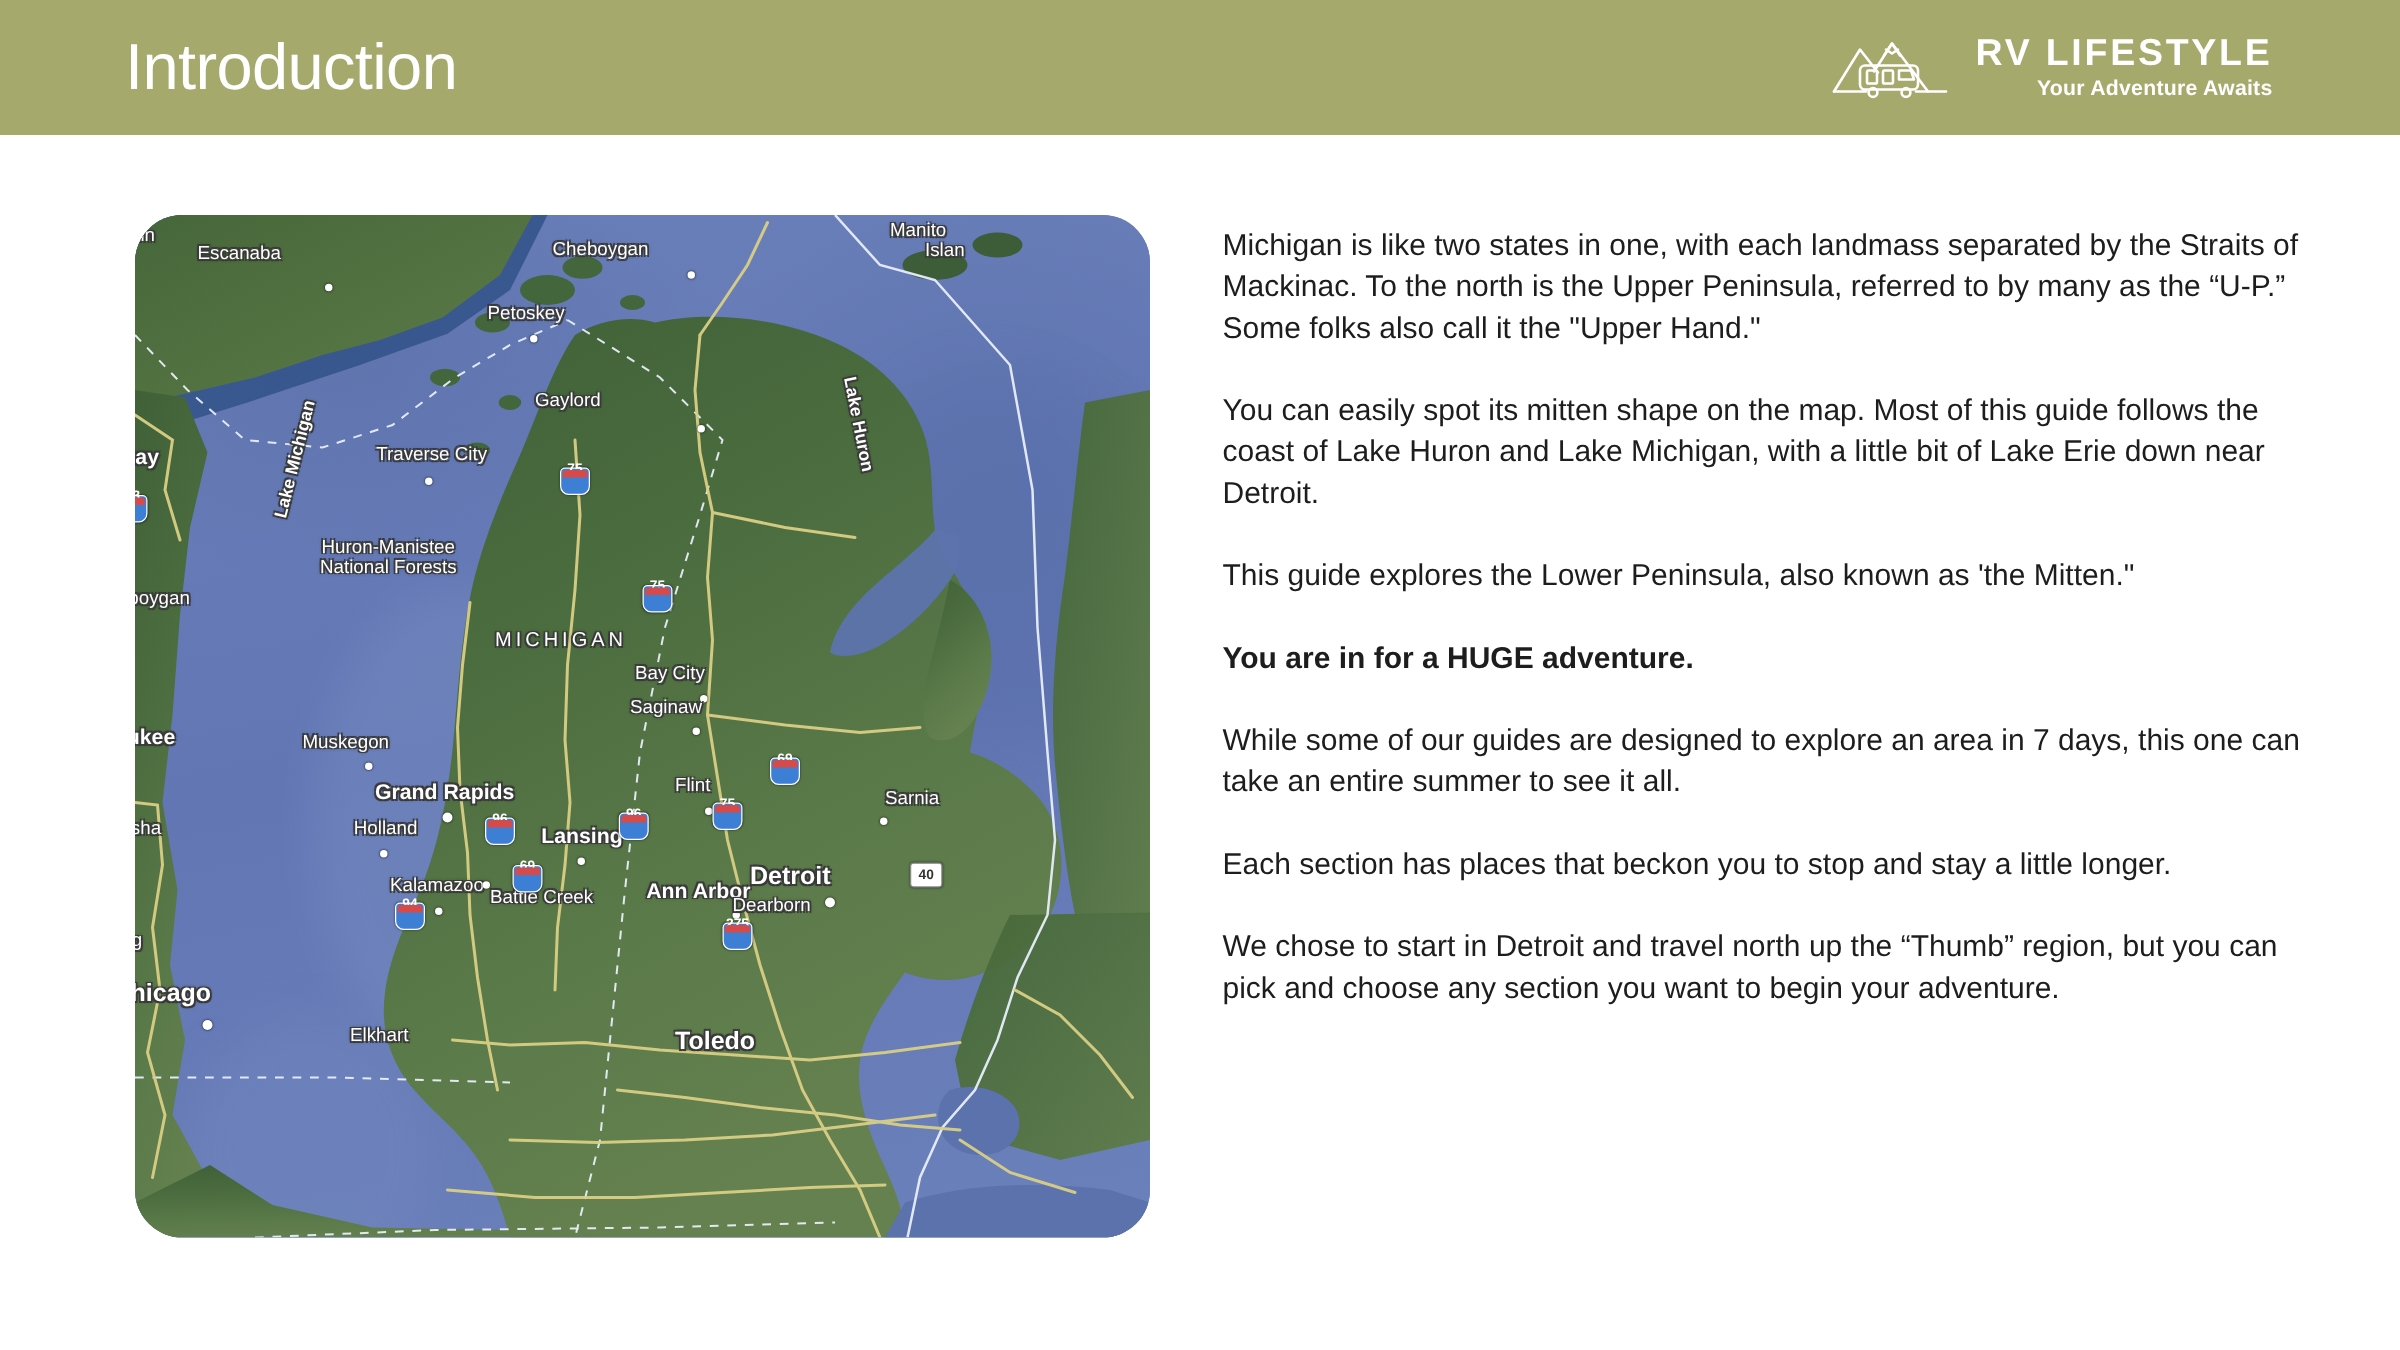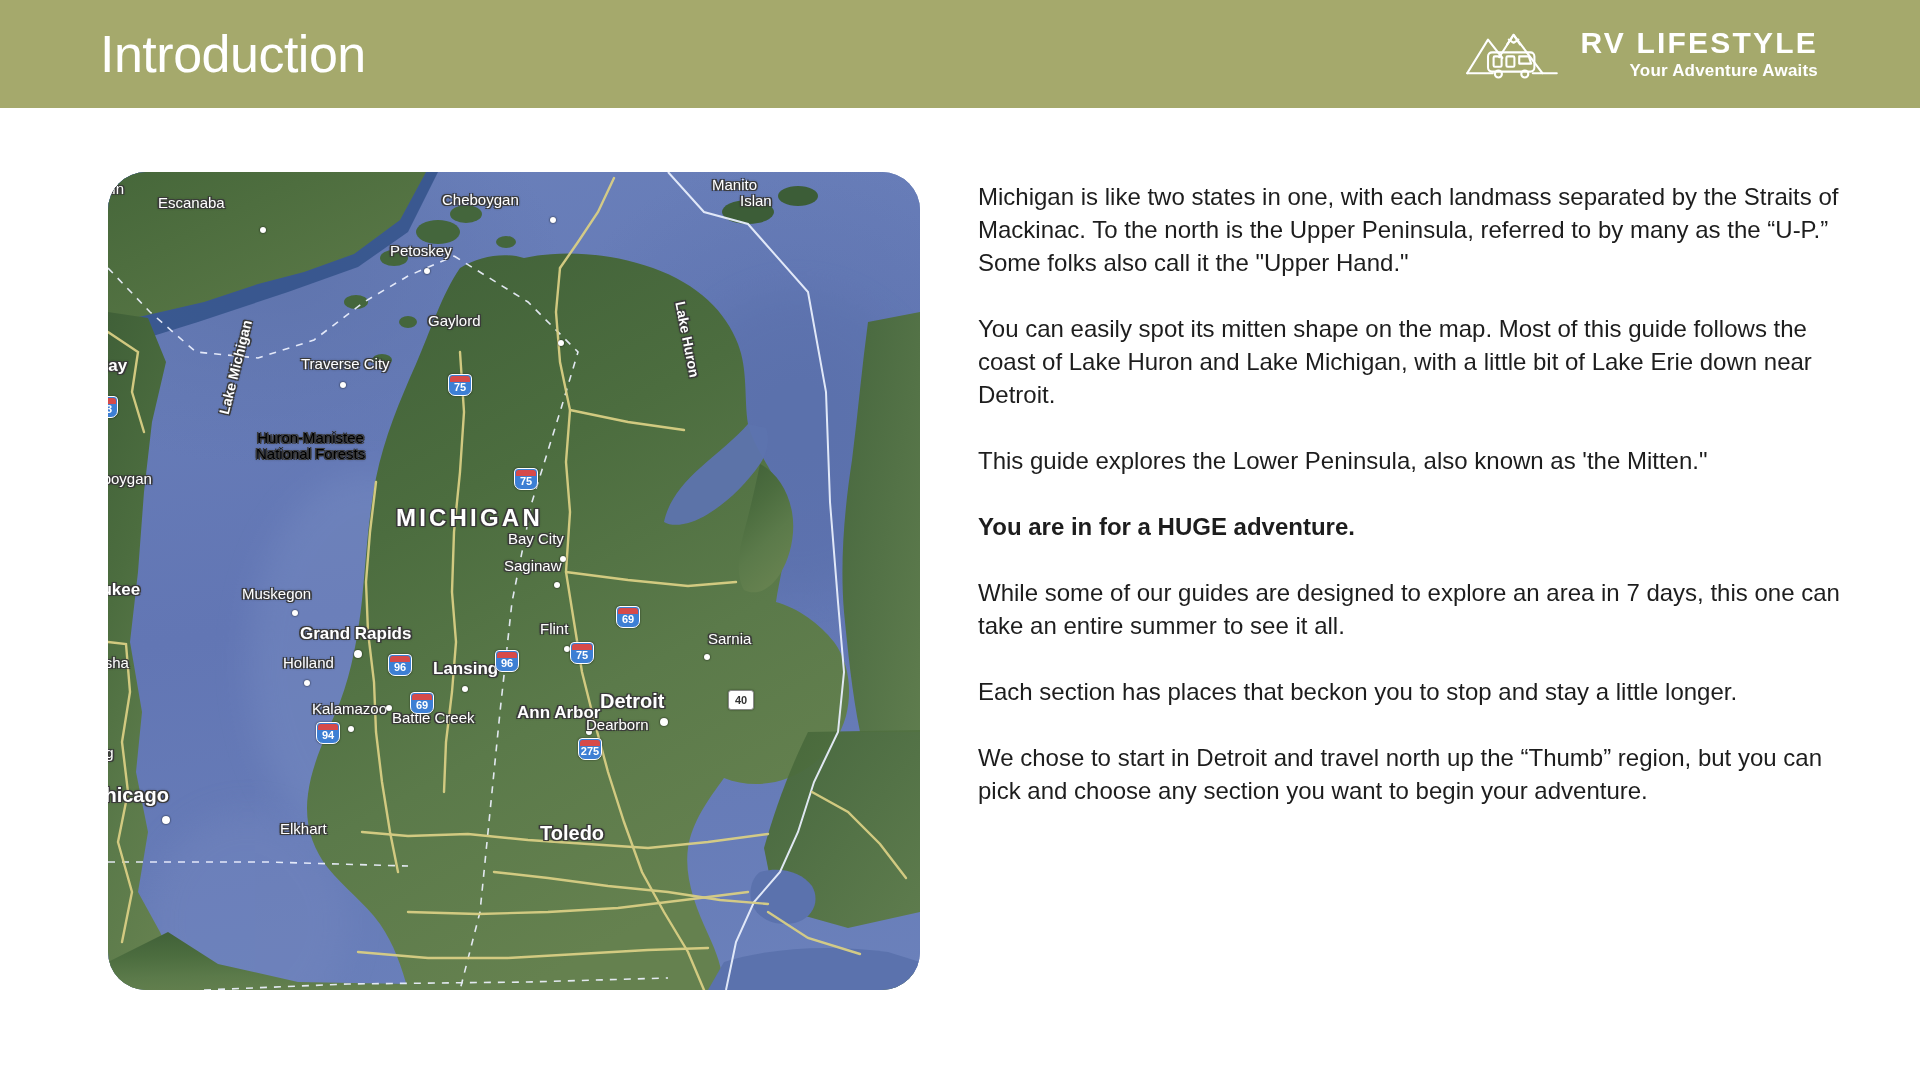--- a/index.html
+++ b/index.html
@@ -72,42 +72,42 @@
     white-space:nowrap;
     text-shadow:
       -1.4px -1.4px 0 #3a3a3a,  1.4px -1.4px 0 #3a3a3a,
       -1.4px  1.4px 0 #3a3a3a,  1.4px  1.4px 0 #3a3a3a,
        0 0 3px rgba(30,30,30,.9);
     pointer-events:none;
   }
   .m-city   { font-size:15px; font-weight:400; }
   .m-city-b { font-size:17px; font-weight:bold; }
   .m-big    { font-size:20px; font-weight:bold; }
-  .m-state  { font-size:24px; font-weight:bold; letter-spacing:3.2px; }
-  .m-forest { font-size:15px; color:#000000; line-height:1.05; text-align:center; }
+  .m-state  { font-size:16px; font-weight:normal; letter-spacing:3.2px; }
+  .m-forest { font-size:15px; color:#ffffff; line-height:1.05; text-align:center; }
   .m-lake   { font-size:14px; font-weight:bold; color:#ffffff; }
   .m-lake-mi{ transform:rotate(-76deg); transform-origin:left top; }
   .m-lake-hu{ transform:rotate(79deg);  transform-origin:left top; }
 
   .citydot {
     position:absolute; width:6px; height:6px; border-radius:50%;
     background:#ffffff; box-shadow:0 0 2px rgba(0,0,0,.9);
   }
   .citydot.big { width:8px; height:8px; }
 
   
   .shield {
     position:absolute;
     width:24px; height:22px;
     background:#3d7fd4;
     border:1.5px solid #ffffff;
     border-radius:4px 4px 7px 7px;
     color:#ffffff; font-size:11px; font-weight:bold;
     display:flex; align-items:flex-end; justify-content:center;
-    padding-bottom:2px;
+    padding-bottom:14px;
     box-shadow:0 0 2px rgba(0,0,0,.6);
   }
   .shield::before{
     content:""; position:absolute; left:1px; right:1px; top:1px; height:6px;
     background:#d64a4a; border-radius:3px 3px 0 0;
   }
   .shield-us {
     position:absolute; width:26px; height:20px;
     background:#ffffff; border:1.2px solid #8a8a8a; border-radius:3px;
     color:#333; font-size:11px; font-weight:bold;

